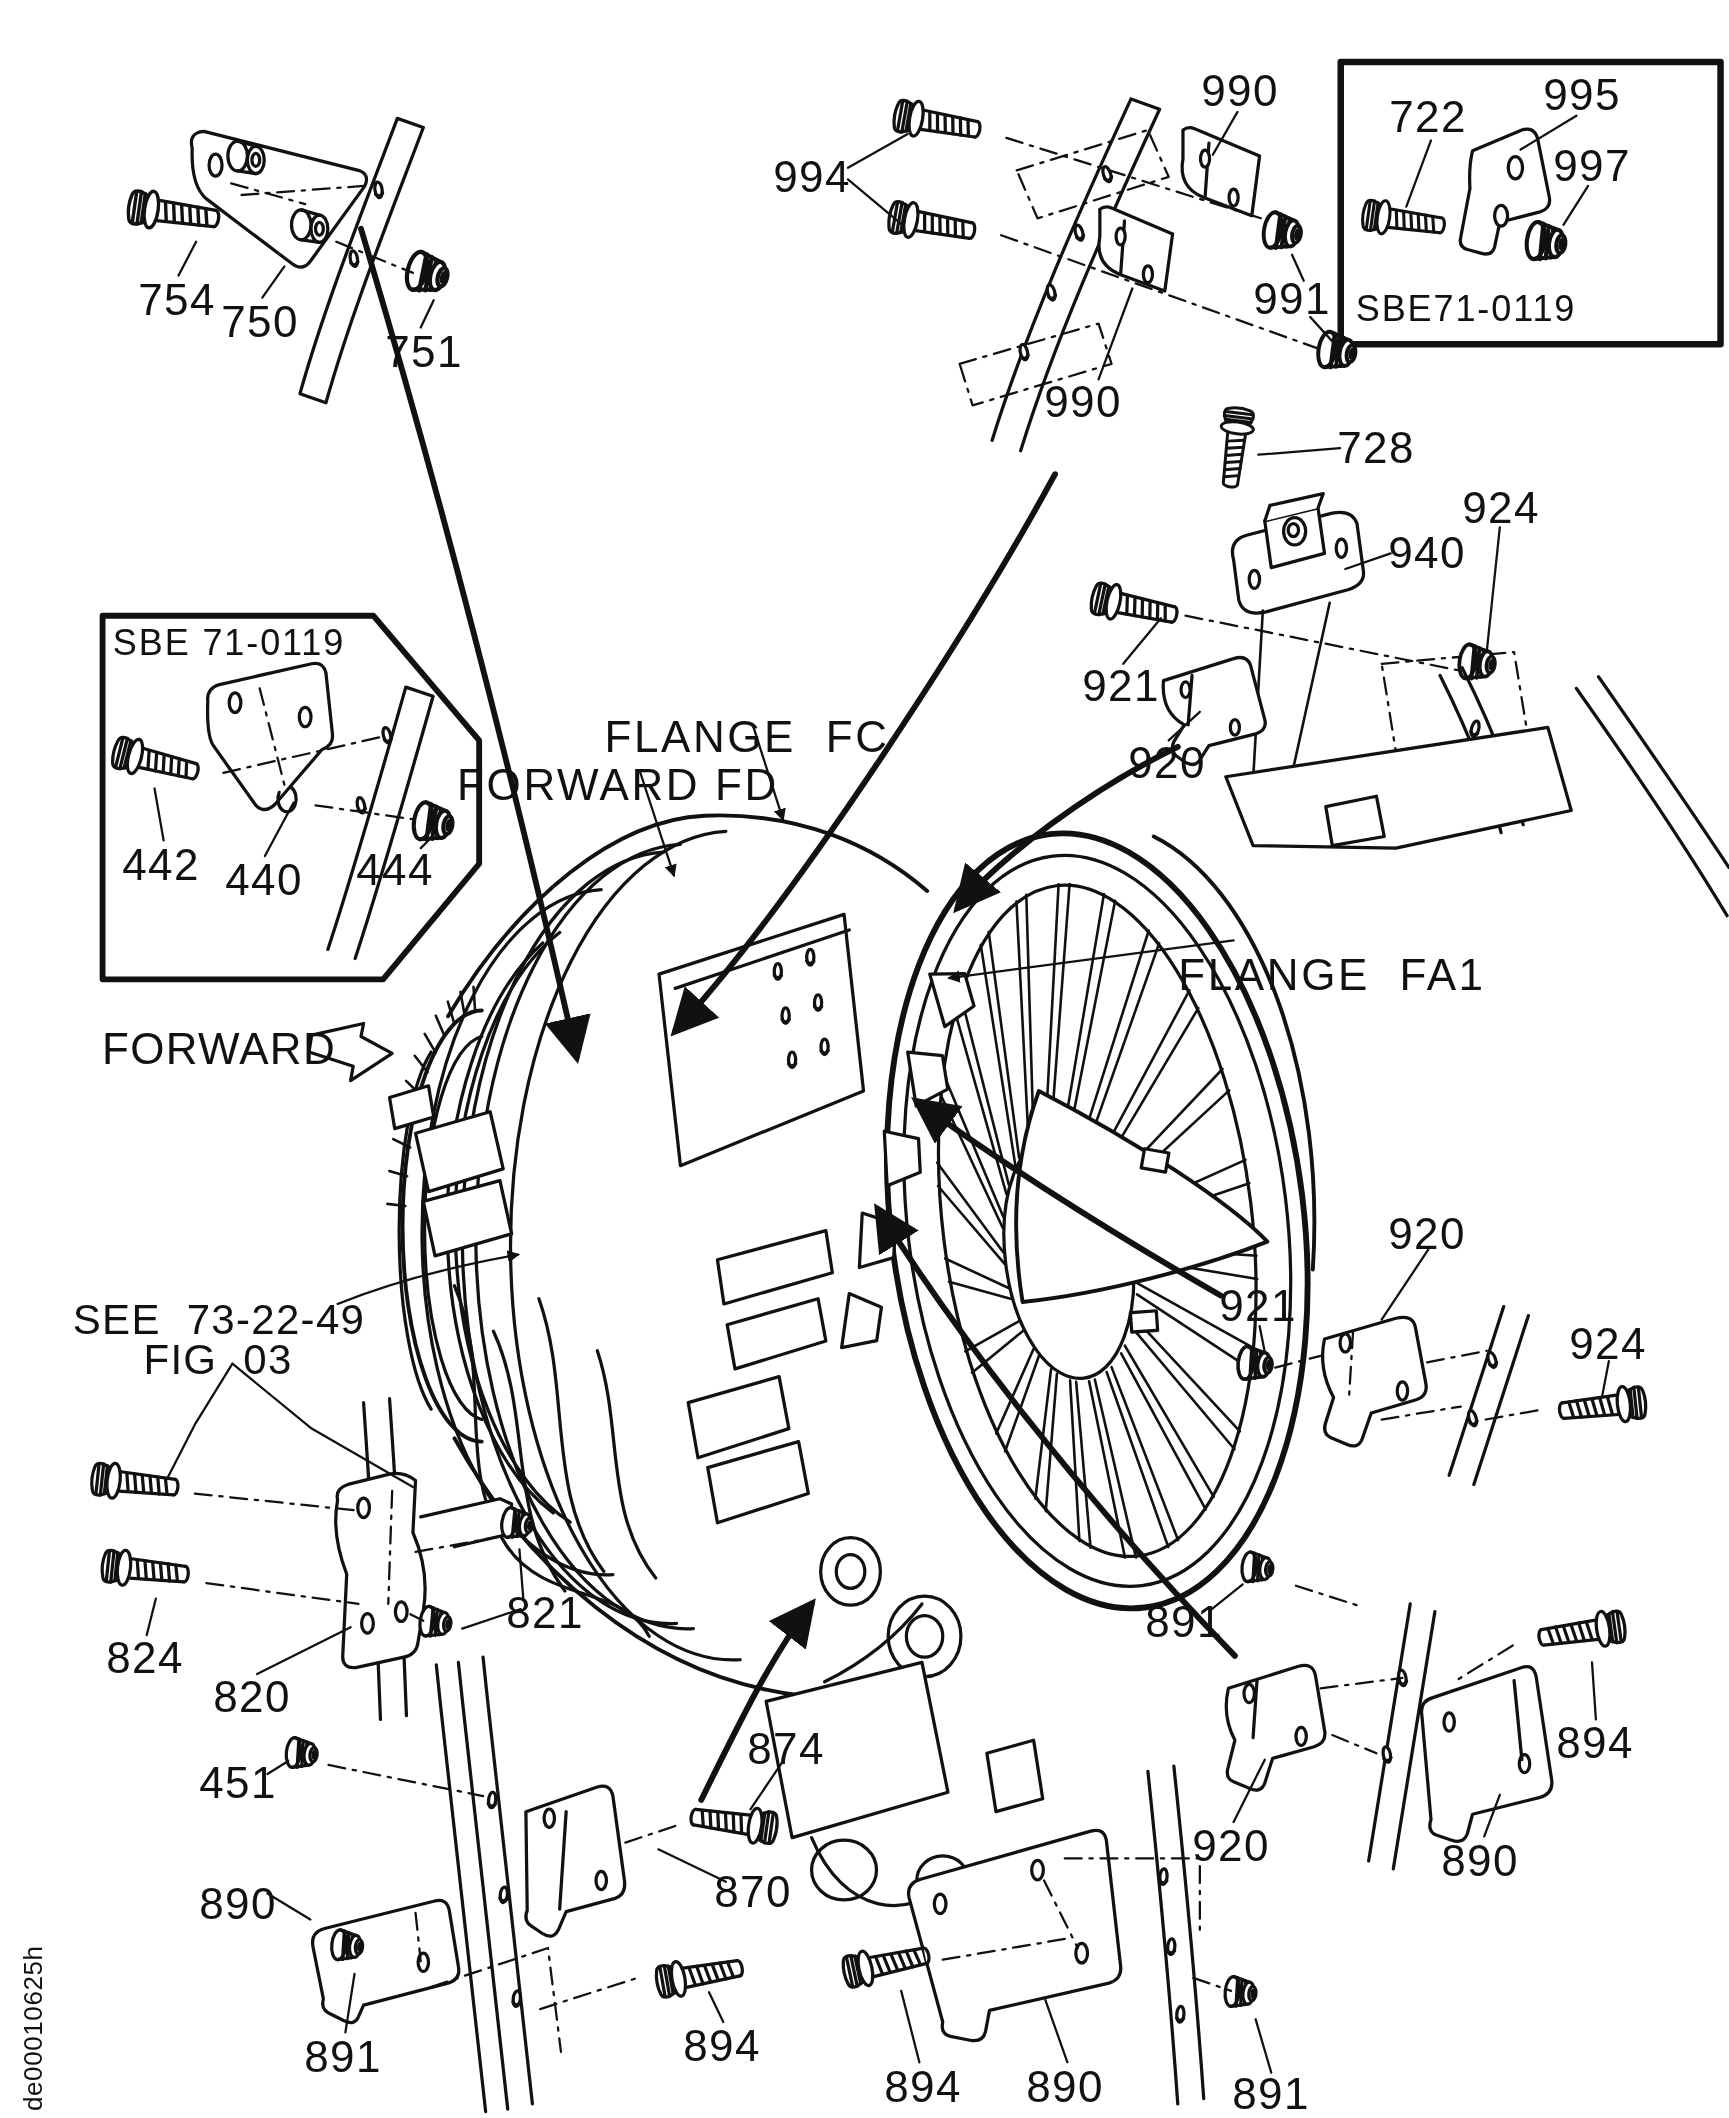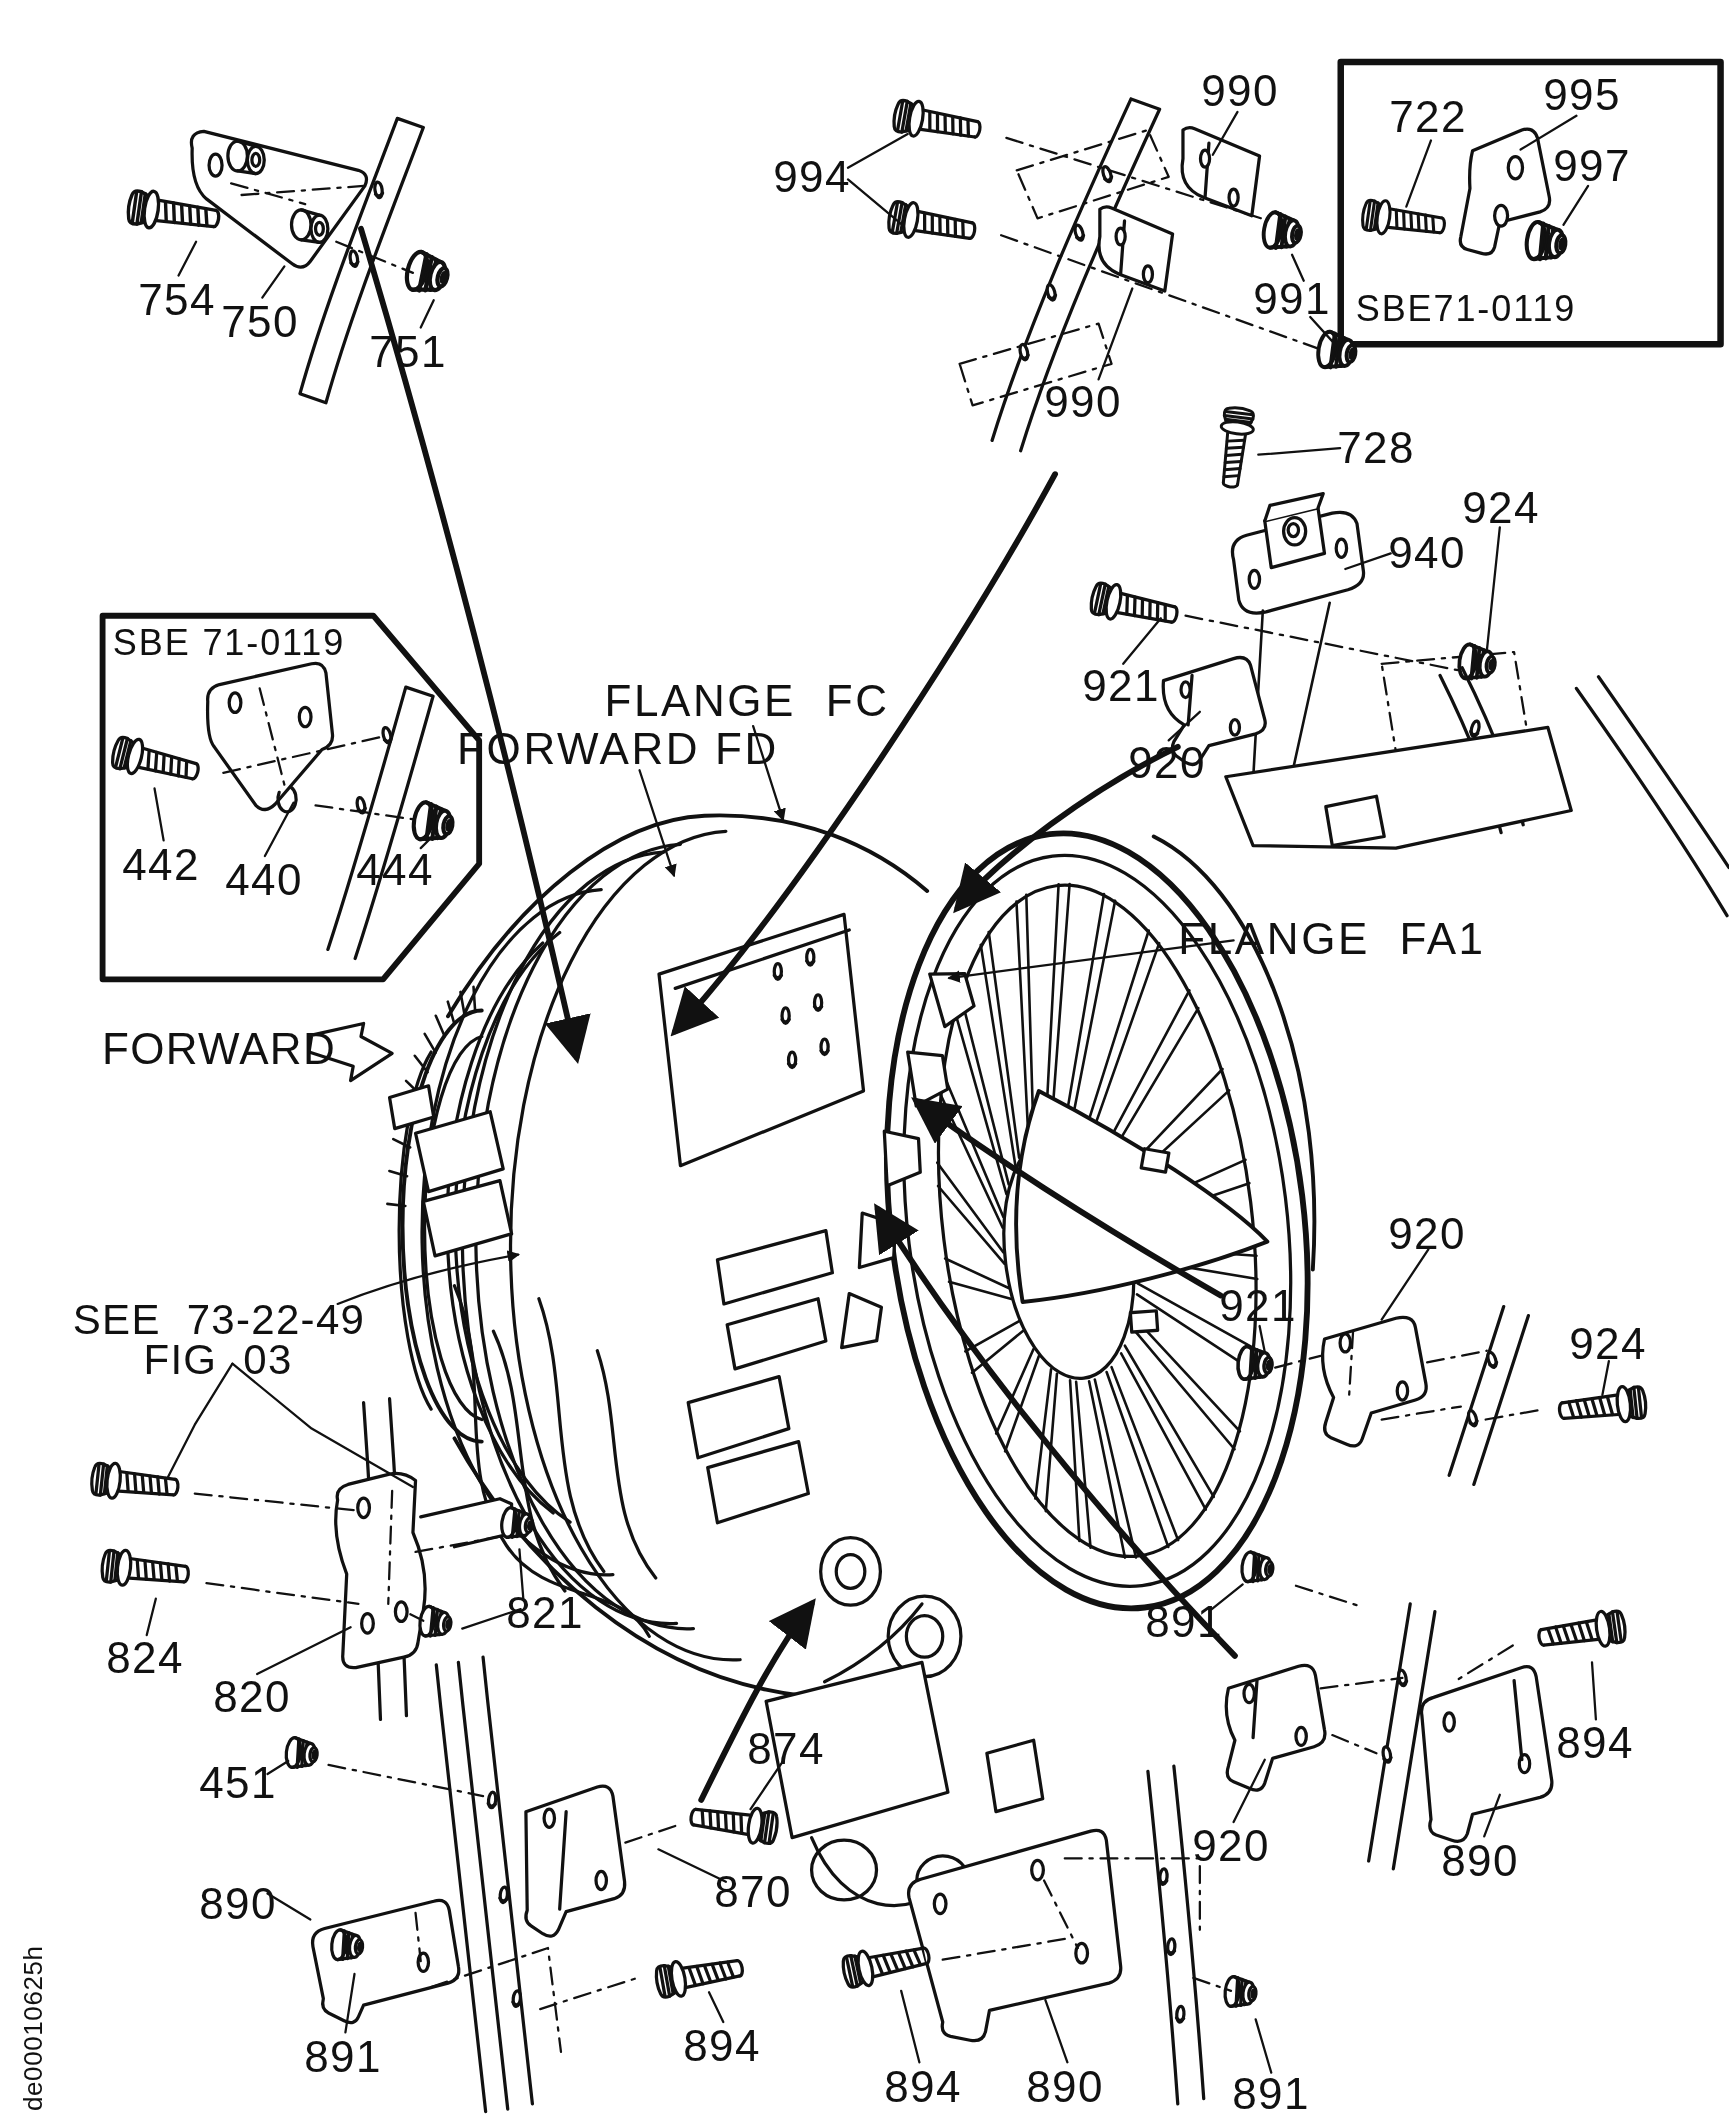--- a/index.html
+++ b/index.html
@@ -3,21 +3,21 @@
 <meta charset="utf-8">
 <style>
   html,body{margin:0;padding:0;}
   body{width:1729px;height:2119px;position:relative;background:#fff;overflow:hidden;
        font-family:"Liberation Sans", sans-serif;color:#111;}
   #stage{position:absolute;left:0;top:0;width:1729px;height:2119px;}
   svg#art{position:absolute;left:0;top:0;width:1729px;height:2119px;}
   .lbl{position:absolute;transform:translateX(-50%);font-size:44px;line-height:1;
        letter-spacing:1.3px;white-space:pre;}
   .title{font-size:36px;letter-spacing:1.9px;}
-  .flg{letter-spacing:2.6px;}
+  .flg{letter-spacing:2.6px;margin-top:36px;}
   .ref{font-size:42px;}
   .foot{position:absolute;left:18px;top:2111px;transform-origin:0 0;
         transform:rotate(-90deg);font-size:26px;letter-spacing:0.6px;}
 </style>
 </head>
 <body>
 
 <div id="stage">
 
 <svg id="art" viewBox="0 0 2663 3263">
@@ -479,21 +479,21 @@
           <path d="M2458,2648 L2452,2560"></path>
       <path d="M2200,1924 L2128,2032"></path>
           <path d="M1940,2042 L1948,2082"></path>
           <path d="M2478,2096 L2468,2148"></path>
     </g>
   </g>
 </svg>
 
 <div class="lbl" style="left:177px;top:278px">754</div>
 <div class="lbl" style="left:260px;top:300px">750</div>
-<div class="lbl" style="left:408px;top:330px">751</div>
+<div class="lbl" style="left:424px;top:330px">751</div>
 <div class="lbl" style="left:812px;top:155px">994</div>
 <div class="lbl" style="left:1240px;top:69px">990</div>
 <div class="lbl" style="left:1292px;top:277px">991</div>
 <div class="lbl" style="left:1083px;top:380px">990</div>
 <div class="lbl" style="left:1428px;top:95px">722</div>
 <div class="lbl" style="left:1582px;top:73px">995</div>
 <div class="lbl" style="left:1592px;top:144px">997</div>
 <div class="lbl title" style="left:1466px;top:291px">SBE71-0119</div>
 <div class="lbl" style="left:1376px;top:426px">728</div>
 <div class="lbl" style="left:1427px;top:531px">940</div>

